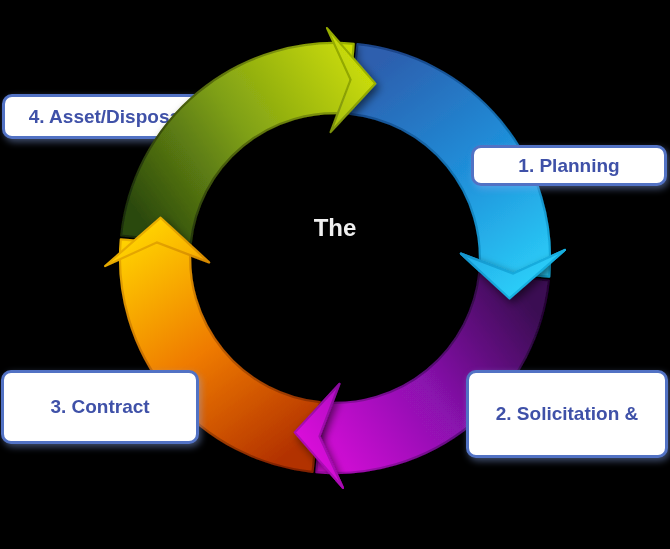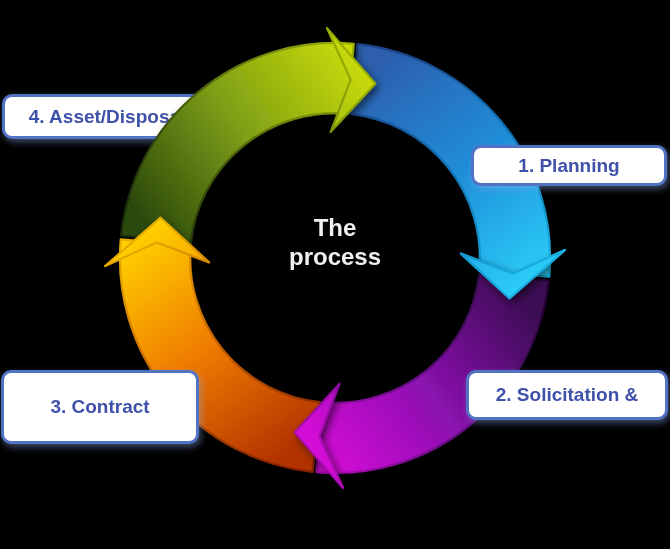--- a/index.html
+++ b/index.html
@@ -22,21 +22,21 @@
     z-index:3;
   }
   .label-box.under{z-index:1;}
   .center-text{
     position:absolute;left:215px;top:213px;width:240px;
     z-index:2;
     color:var(--center-color,#f0f0f0);
     font-size:24px;line-height:29px;text-align:center;font-weight:bold;
   }
   .box1{left:471px;top:102px;width:196px;height:41px;margin-top:43px;}
-  .box2{left:466px;top:370px;width:202px;height:50px;align-items:center;}
+  .box2{left:466px;top:370px;width:202px;height:88px;align-items:center;}
   .box3{left:1px;top:370px;width:198px;height:74px;}
   .box4{left:2px;top:94px;width:210px;height:45px;}
 </style>
 </head>
 <body>
 
 <div class="stage">
 
   <div class="label-box box4 under">
     <div>4. Asset/Disposal</div>
@@ -107,21 +107,20 @@
         <path d="M 312.5 471.8 A 215 215 0 0 1 120.8 239.3 L 190.6 245.4 A 145 145 0 0 0 319.8 402.2 Z" fill="url(#g2)" stroke="url(#og2)" stroke-width="2.2" stroke-linejoin="round"></path>
         <path d="M 105.1 266.0 L 160.6 217.7 L 209.1 262.4 L 156.7 242.4 Z" fill="url(#g2)" stroke="url(#og2)" stroke-width="2.2" stroke-linejoin="round"></path>
       </g>
       <g filter="url(#ds)">
         <path d="M 343.0 487.9 L 294.7 432.4 L 339.4 383.9 L 319.4 436.3 Z" fill="url(#g1)" stroke="url(#og1)" stroke-width="2.2" stroke-linejoin="round"></path>
       </g>
     </svg>
 
   <div class="center-text">
     <div>The</div>
-    <div>process</div>
   </div>
 
   <div class="label-box box1">
     <div>1. Planning</div>
   </div>
 
   <div class="label-box box2">
     <div>2. Solicitation &amp;</div>
   </div>
 

